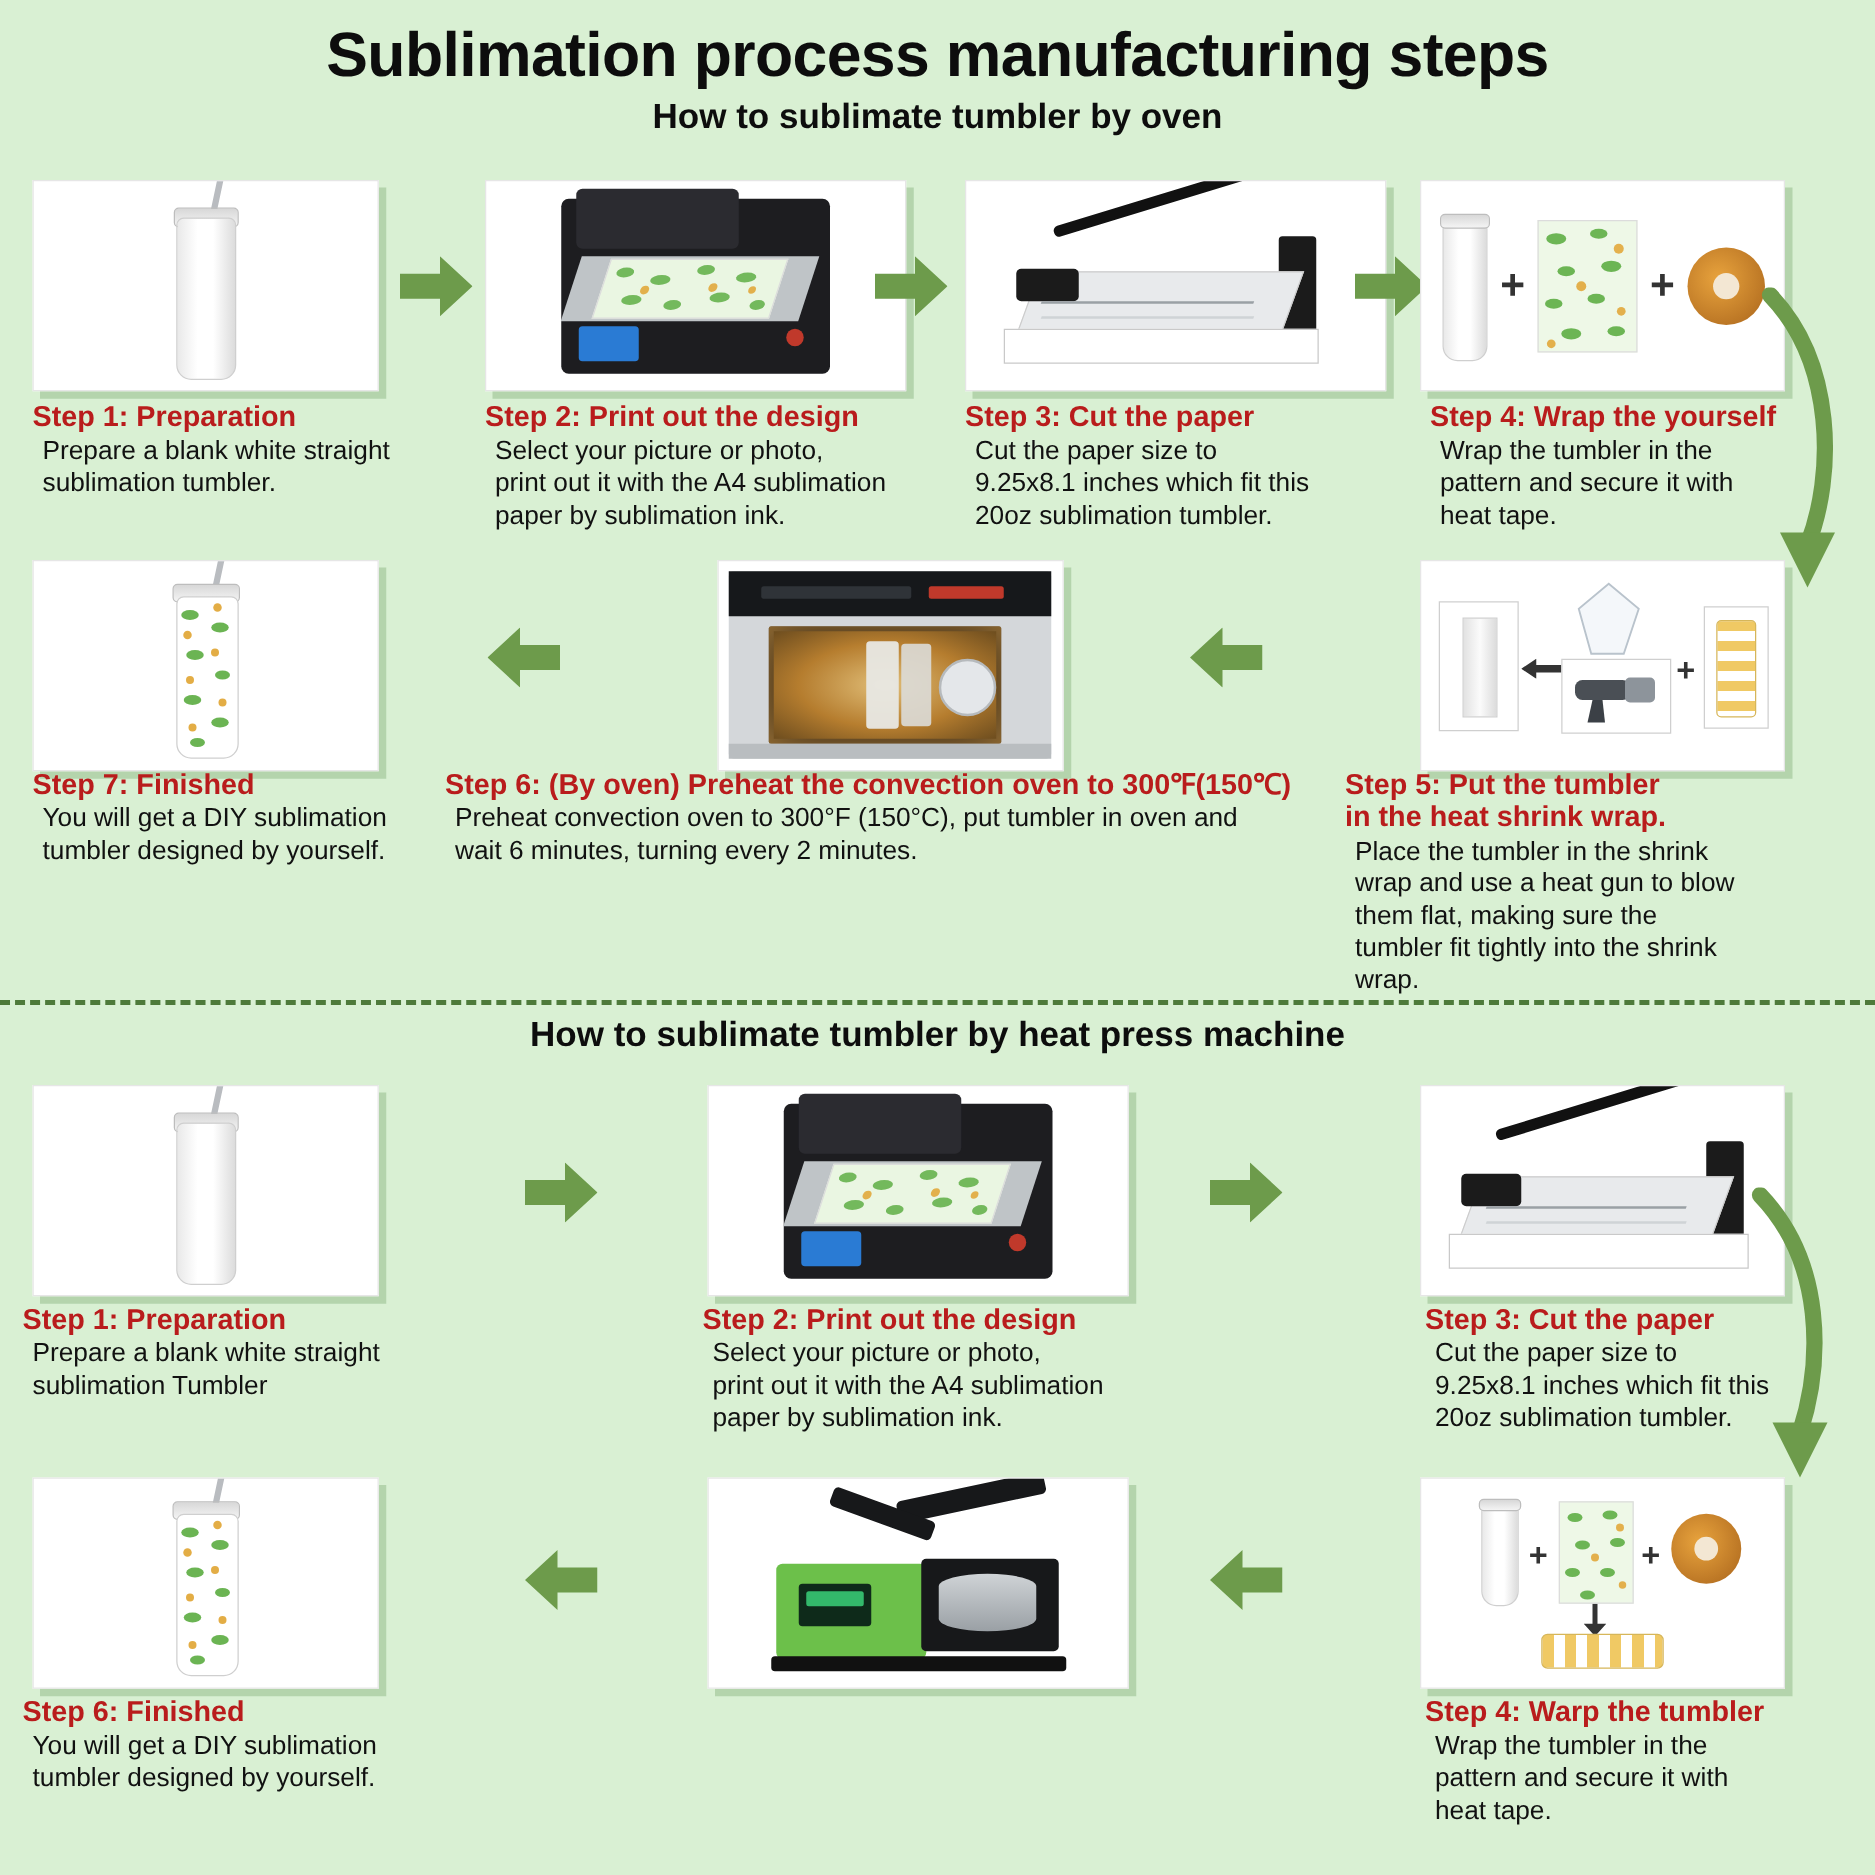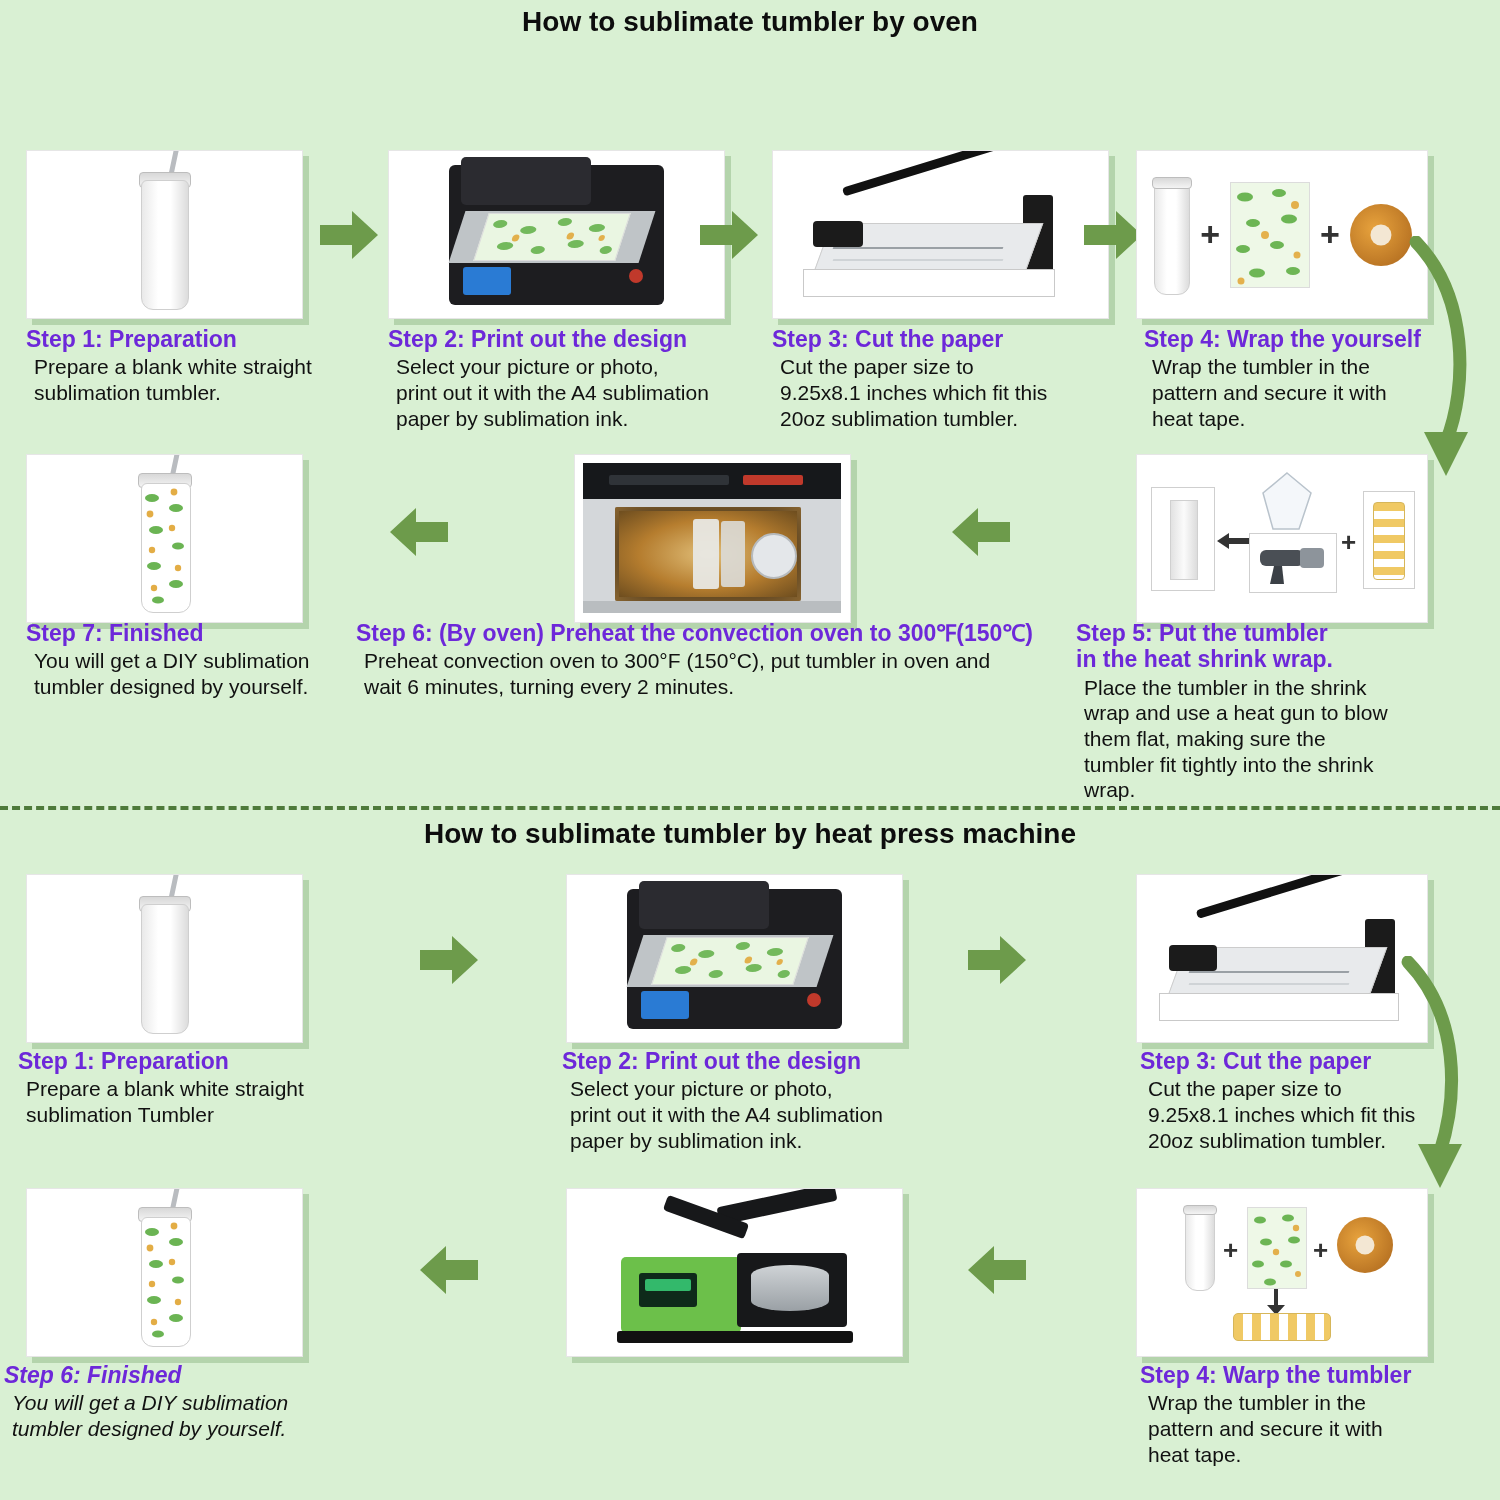--- a/index.html
+++ b/index.html
@@ -60,21 +60,21 @@
   }
 
   
   .cap {
     position: absolute;
   }
   .cap .hd {
     font-size: 23px;
     font-weight: bold;
     line-height: 1.15;
-    color: #6d28d9;
+    color: #b91c1c;
   }
   .cap .bd {
     font-size: 21px;
     line-height: 1.22;
     color: #111;
     padding-left: 8px;
     margin-top: 2px;
   }
 
   
@@ -187,20 +187,21 @@
   .hp-body { position:absolute; background:#6cc04a; border-radius:5px; }
   .hp-dark { position:absolute; background:#17181a; border-radius:4px; }
   .hp-screen { position:absolute; background:#0e2a1a; border-radius:3px; }
   .hp-roll { position:absolute; background:linear-gradient(180deg,#cfd3d6,#9aa0a5); border-radius:50%/22%; }
 </style>
 </head>
 <body>
 
 <div class="page">
 
+  <div class="main-title">Sublimation process manufacturing steps</div>
   <div class="section-title">How to sublimate tumbler by oven</div>
 
   <div class="frame" style="left:26px; top:144px; width:275px; height:167px;">
     <div class="inner">
       <div class="tumbler" style="transform:scale(1.0);">
         <div class="straw"></div>
         <div class="lid"></div>
         <div class="body"></div>
       </div>
     </div>
@@ -628,21 +629,21 @@
         <svg width="18" height="26" viewBox="0 0 18 26">
             <path d="M7 0 H11 V16 H18 L9 26 L0 16 H7 Z" fill="#333"></path>
           </svg>
       </div>
       <div style="position:absolute; left:96px; top:124px; width:96px; height:26px;
                   background:repeating-linear-gradient(90deg,#f0c964 0 9px,#ffffff 9px 18px);
                   border:1px solid #d6b65a; border-radius:5px;"></div>
     </div>
   </div>
 
-  <div class="cap" style="left:4px; top:1356px; width:340px;font-style:italic;">
+  <div class="cap" style="left:18px; top:1356px; width:340px;">
     <div class="hd">Step 6: Finished</div>
     <div class="bd" style="white-space:pre-line;">You will get a DIY sublimation
 tumbler designed by yourself.</div>
   </div>
 
 
   <div class="cap" style="left:1140px; top:1356px; width:350px;">
     <div class="hd">Step 4: Warp the tumbler</div>
     <div class="bd" style="white-space:pre-line;">Wrap the tumbler in the
 pattern and secure it with

